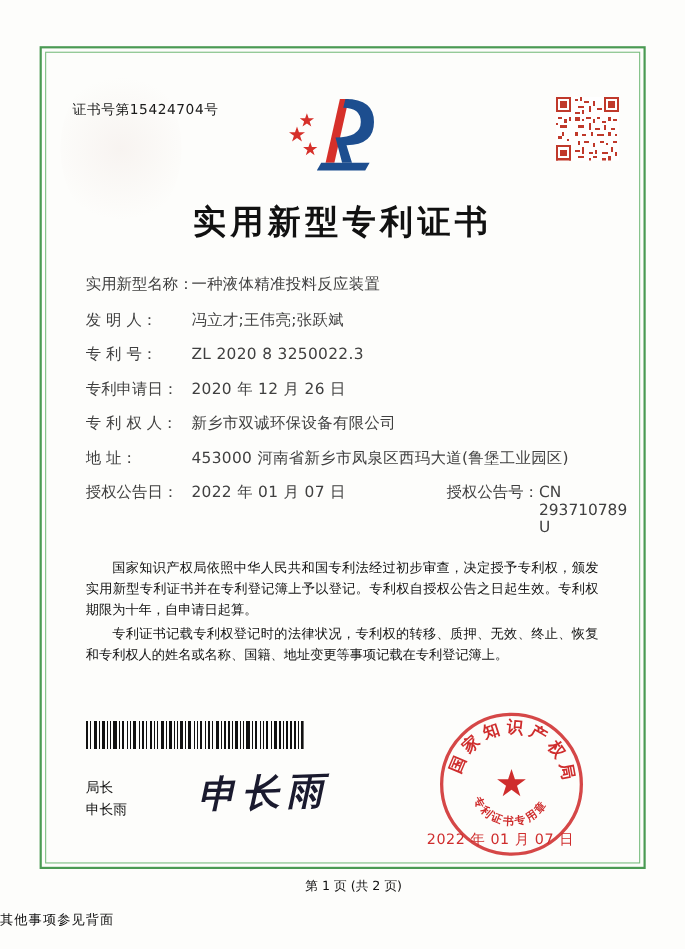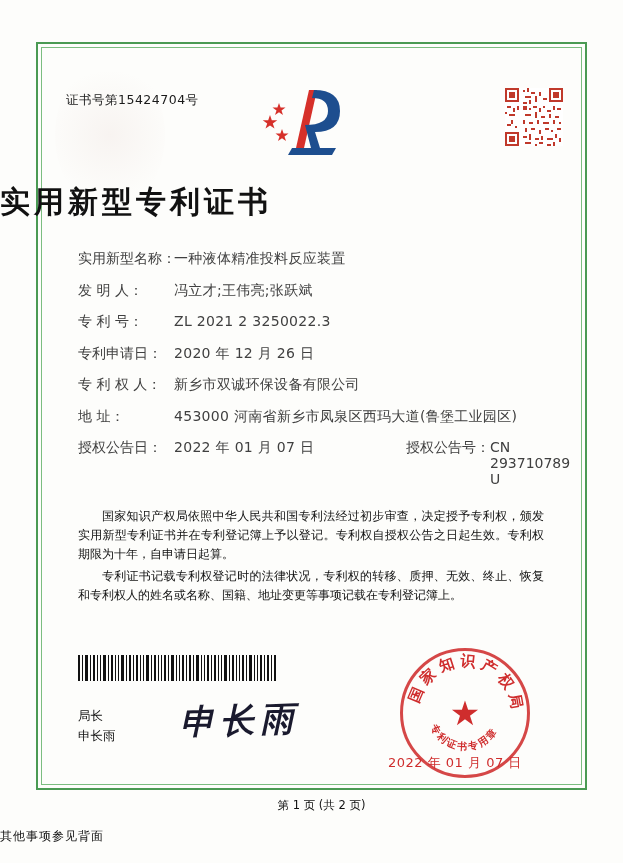--- a/index.html
+++ b/index.html
@@ -59,20 +59,21 @@
     right: 60px;
     top: 88px;
     width: 58px;
     height: 58px;
   }
   .title {
     position: absolute;
     left: 0;
     right: 0;
     top: 182px;
+    text-align: center;
     font-size: 30px;
     font-weight: bold;
     letter-spacing: 4px;
     color: #111111;
     font-family: "DejaVu Sans", "Liberation Sans", sans-serif;
   }
   .fields {
     position: absolute;
     left: 78px;
     top: 250px;
@@ -332,21 +333,21 @@
     <div class="field-row">
       <span class="field-label">实用新型名称：</span>
       <span class="field-value">一种液体精准投料反应装置</span>
     </div>
     <div class="field-row">
       <span class="field-label">发  明  人：</span>
       <span class="field-value">冯立才;王伟亮;张跃斌</span>
     </div>
     <div class="field-row">
       <span class="field-label">专  利  号：</span>
-      <span class="field-value">ZL 2021 2 3250022.3</span>
+      <span class="field-value">ZL 2020 8 3250022.3</span>
     </div>
     <div class="field-row">
       <span class="field-label">专利申请日：</span>
       <span class="field-value">2020 年 12 月 26 日</span>
     </div>
     <div class="field-row">
       <span class="field-label">专 利 权 人：</span>
       <span class="field-value">新乡市双诚环保设备有限公司</span>
     </div>
     <div class="field-row">

